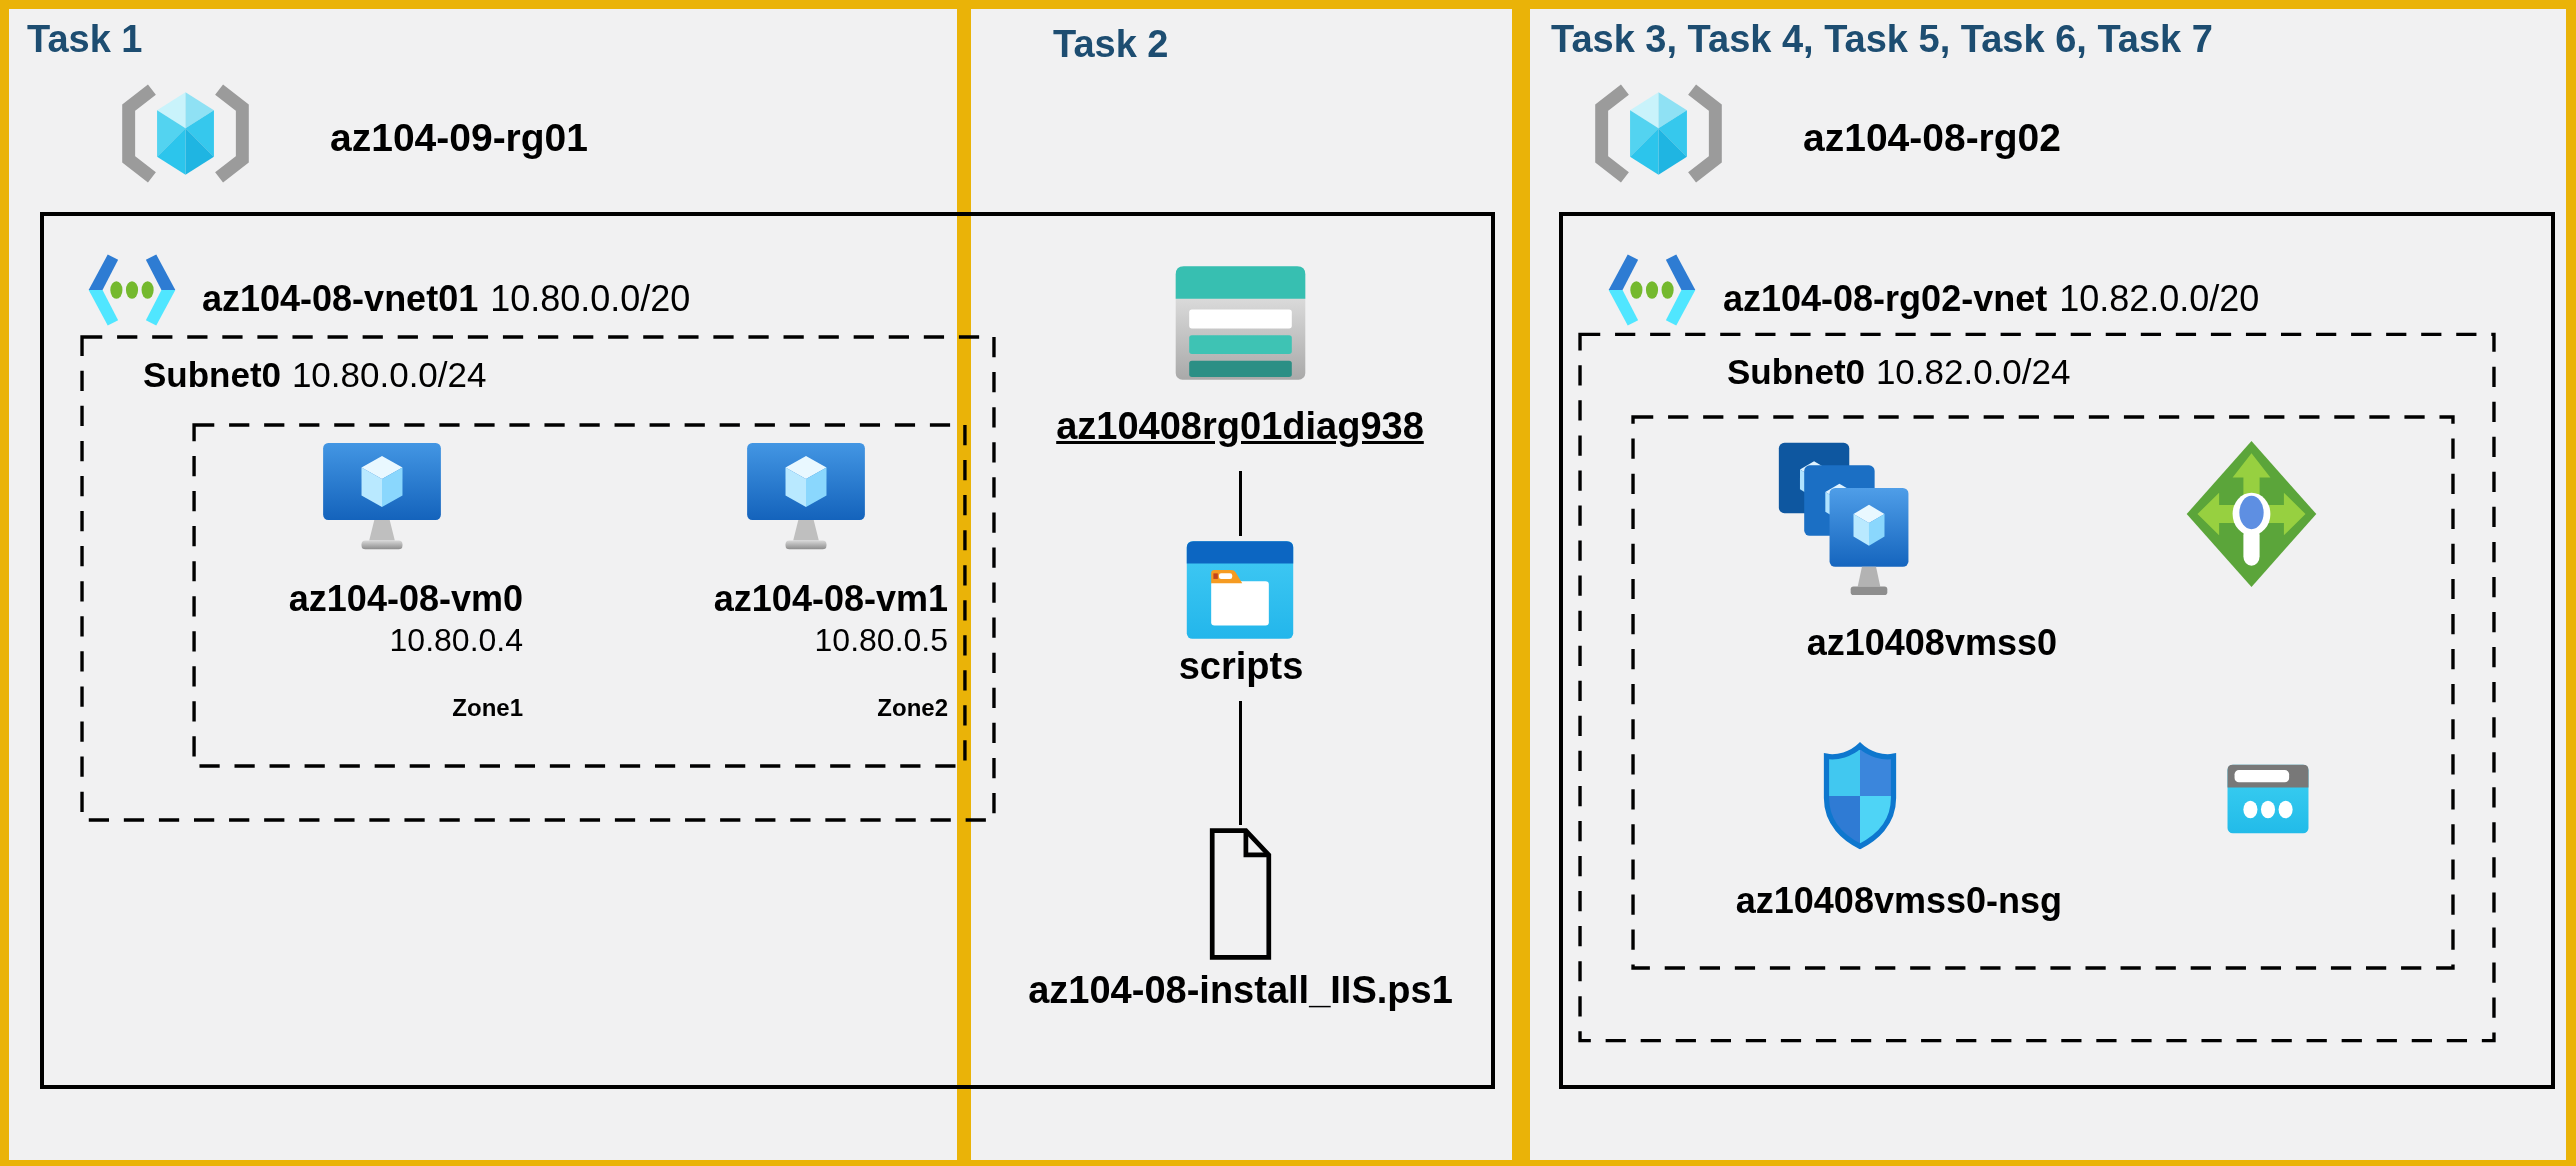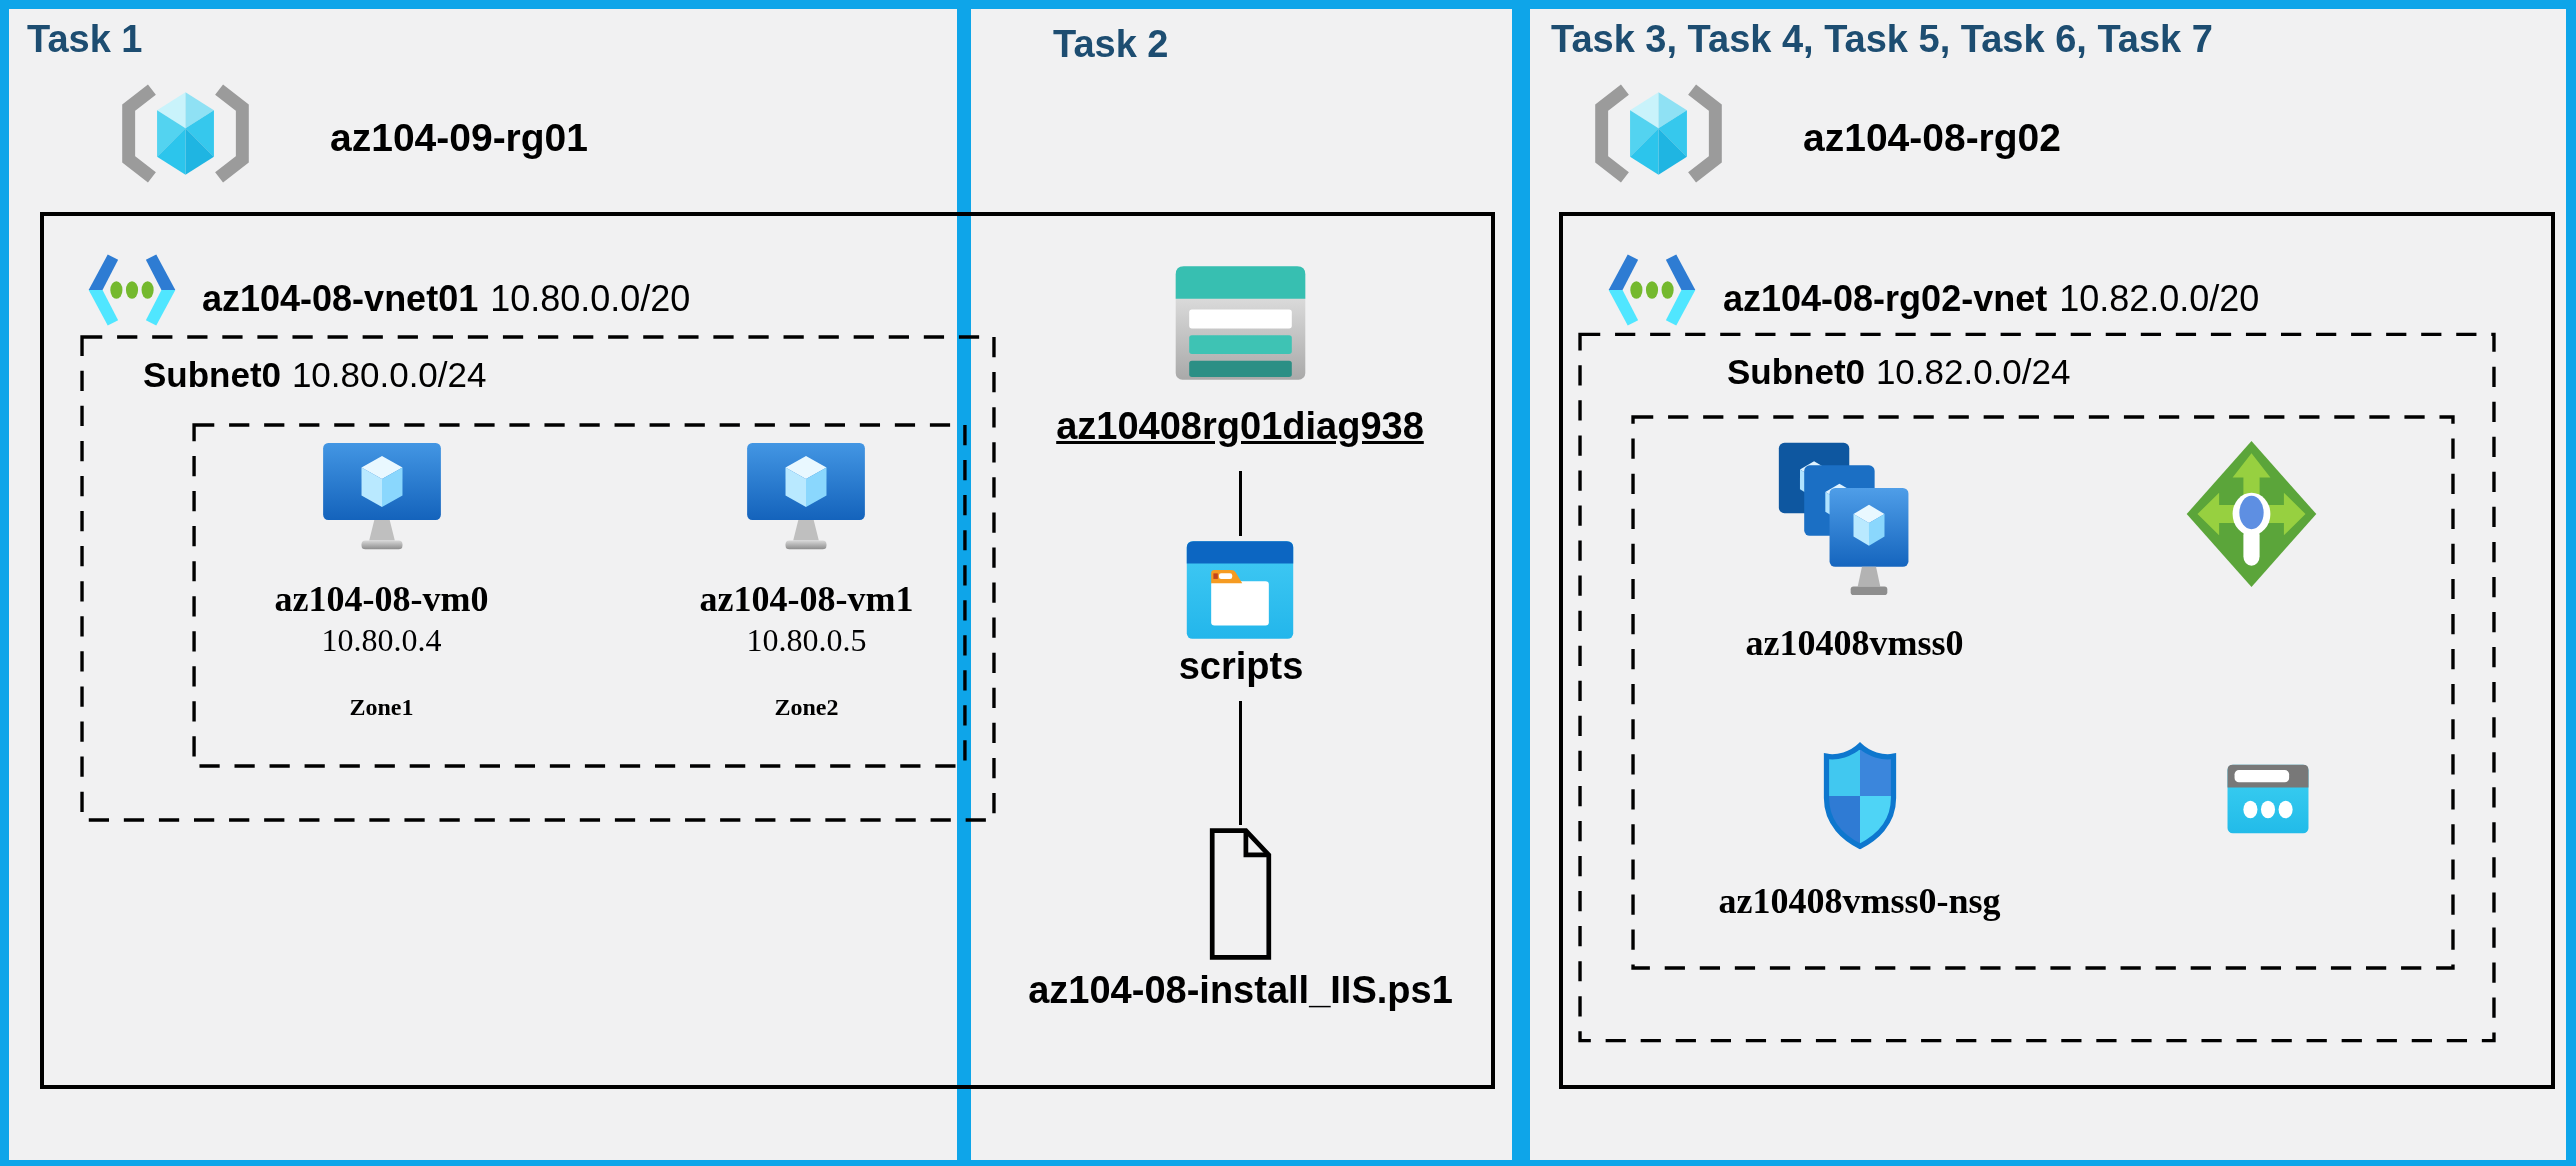--- a/index.html
+++ b/index.html
@@ -1,17 +1,17 @@
 <!DOCTYPE html>
 <html style="font-size:10.8px"><head>
 <meta charset="utf-8">
 <style>
   html,body{margin:0;padding:0;background:#ffffff;}
   body{font-family:"Liberation Sans", sans-serif; color:#000;}
-  #canvas{position:relative;width:2576px;height:1166px;background:#0ea5e9;overflow:hidden;}
+  #canvas{position:relative;width:2576px;height:1166px;background:#eab308;overflow:hidden;}
   .panel{position:absolute;background:#f1f1f2;}
   #panel-task1{left:9.4px;top:9.4px;width:948px;height:1151px;}
   #panel-task2{left:971px;top:9.4px;width:541px;height:1151px;}
   #panel-task3{left:1530px;top:9.4px;width:1036px;height:1151px;}
   .task-title{position:absolute;font-size:38px;font-weight:bold;color:#1d4d71;white-space:nowrap;}
   #title-task1{left:27px;top:17.5px;}
   #title-task2{left:1053px;top:23px;}
   #title-task3{left:1551px;top:17.5px;}
   .solid-box{position:absolute;border:4px solid #000;box-sizing:border-box;background:transparent;}
   #box-rg01{left:40px;top:212px;width:1455px;height:877px;}
@@ -24,21 +24,21 @@
   #rg01-label{left:330px;top:116px;}
   #rg02-label{left:1803px;top:116px;}
   .vnet-label{font-size:36px;}
   #vnet01-label{left:202px;top:278px;}
   #vnet02-label{left:1723px;top:278px;}
   .vnet-label .cidr{margin-left:12px;font-weight:normal;}
   .subnet-label{font-size:35px;}
   #subnet01-label{left:143px;top:355px;}
   #subnet02-label{left:1727px;top:352px;}
   .subnet-label .cidr{margin-left:10.8px;font-weight:normal;}
-  .res-block{position:absolute;text-align:center;font-family:Liberation Serif, serif;}
+  .res-block{position:absolute;text-align:right;}
   .res-name{font-size:36px;font-weight:bold;line-height:42px;}
   .res-ip{font-size:32px;line-height:40px;}
   .res-zone{font-size:24px;font-weight:bold;margin-top:34px;}
   #vm0-block{left:240px;top:578px;width:283px;}
   #vm1-block{left:665px;top:578px;width:283px;}
   #vmss-label{left:1652px;top:622px;width:405px;}
   #lb-label{left:2049px;top:619px;width:405px;}
   #nsg-label{left:1657px;top:880px;width:405px;}
   #pip-label{left:2066px;top:880px;width:405px;}
   #storage-label{left:984px;top:405px;width:512px;text-decoration:underline;}

